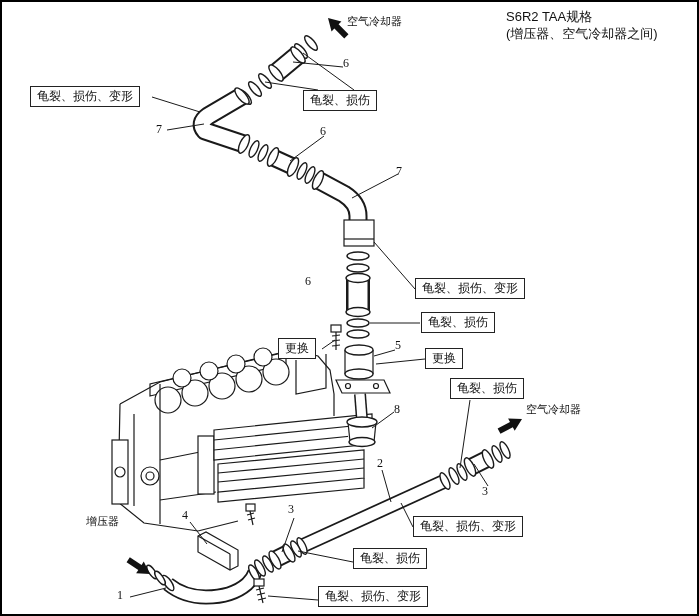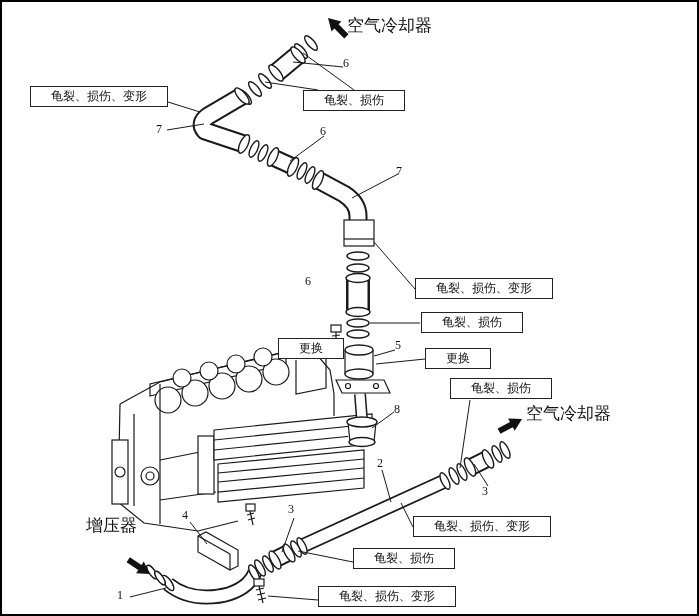--- a/index.html
+++ b/index.html
@@ -7,24 +7,24 @@
   #frame{position:relative;width:699px;height:616px;background:#fff;border:2px solid #000;
          overflow:hidden;font-family:"Liberation Sans",sans-serif;color:#111}
   #art{position:absolute;left:0;top:0}
   .ln{fill:none;stroke:#1a1a1a;stroke-width:1.2}
   .ldr{stroke:#1a1a1a;stroke-width:1;fill:none}
   .wh{fill:#fff;stroke:#1a1a1a;stroke-width:1.2}
   .ring{fill:#fff;stroke:#1a1a1a;stroke-width:1.4}
   .tube-o{fill:none;stroke:#1a1a1a;stroke-linejoin:round}
   .tube-i{fill:none;stroke:#fff;stroke-linejoin:round}
   .arr{fill:#111;stroke:none}
-  .callout{position:absolute;border:1px solid #222;background:#fff;padding:2px 20px;
+  .callout{position:absolute;border:1px solid #222;background:#fff;padding:2px 6px;
            font-size:12px;line-height:15px;white-space:nowrap}
   .pnum{position:absolute;font-size:12px;font-family:"Liberation Serif",serif}
-  .flowlabel{position:absolute;font-size:17px;white-space:nowrap}
+  .flowlabel{position:absolute;font-size:11px;white-space:nowrap}
   .pagetitle{position:absolute;left:504px;top:6px;font-size:13px;line-height:17px;white-space:nowrap}
 </style>
 </head>
 <body>
 
 <div id="frame">
 
   <svg id="art" width="699" height="616" viewBox="0 0 699 616">
 
     <g>
@@ -205,20 +205,22 @@
       <g transform="translate(520,417) rotate(-28)">
         <polygon class="arr" points="0,0 -12,7 -12,3 -26,3 -26,-3 -12,-3 -12,-7"></polygon>
       </g>
       <g transform="translate(148,572) rotate(33)">
         <polygon class="arr" points="0,0 -12,7 -12,3 -26,3 -26,-3 -12,-3 -12,-7"></polygon>
       </g>
     </g>
   </svg>
 
   <div class="pagetitle">
+    <div>S6R2 TAA规格</div>
+    <div>(增压器、空气冷却器之间)</div>
   </div>
 
   <div class="flowlabel" style="left:345px;top:12px">空气冷却器</div>
   <div class="flowlabel" style="left:524px;top:400px">空气冷却器</div>
   <div class="flowlabel" style="left:84px;top:512px">增压器</div>
 
   <div class="callout" style="left:28px;top:84px">龟裂、损伤、变形</div>
   <div class="callout" style="left:301px;top:88px">龟裂、损伤</div>
   <div class="callout" style="left:413px;top:276px">龟裂、损伤、变形</div>
   <div class="callout" style="left:419px;top:310px">龟裂、损伤</div>

